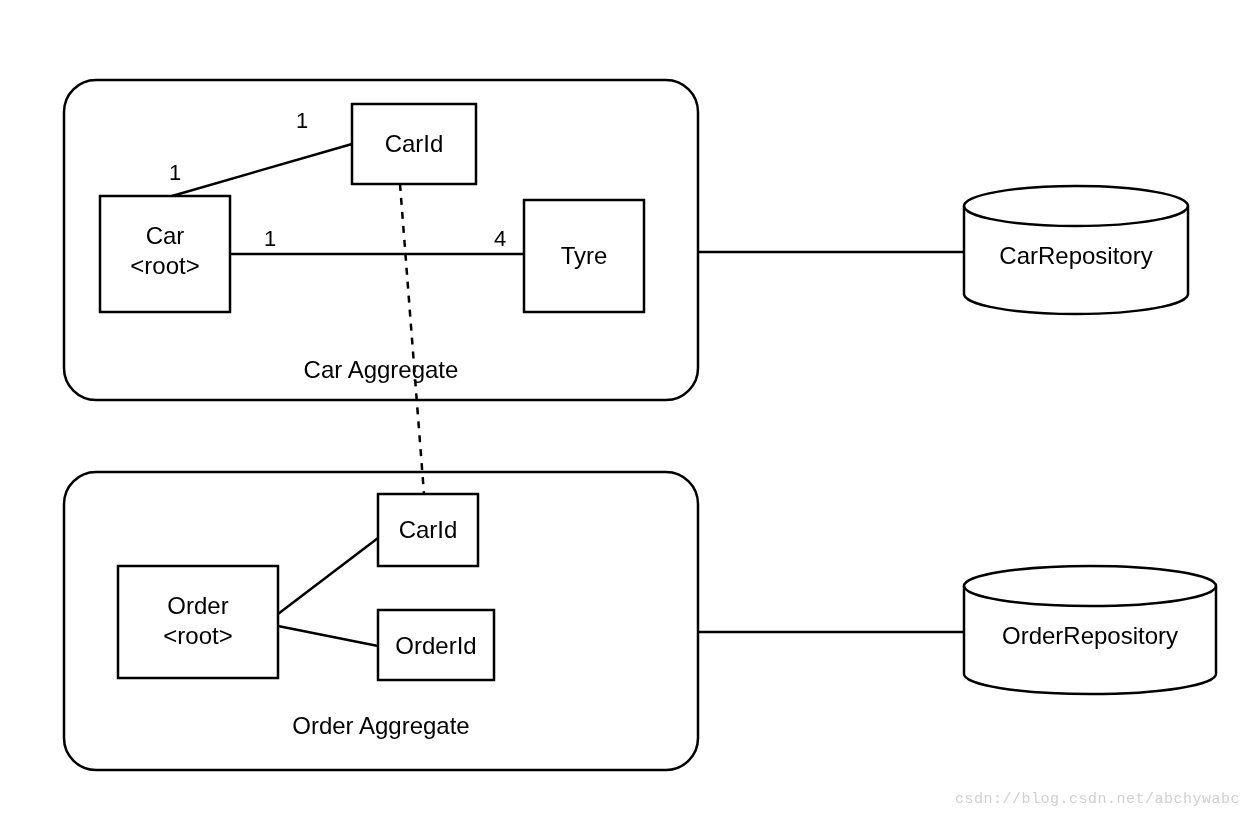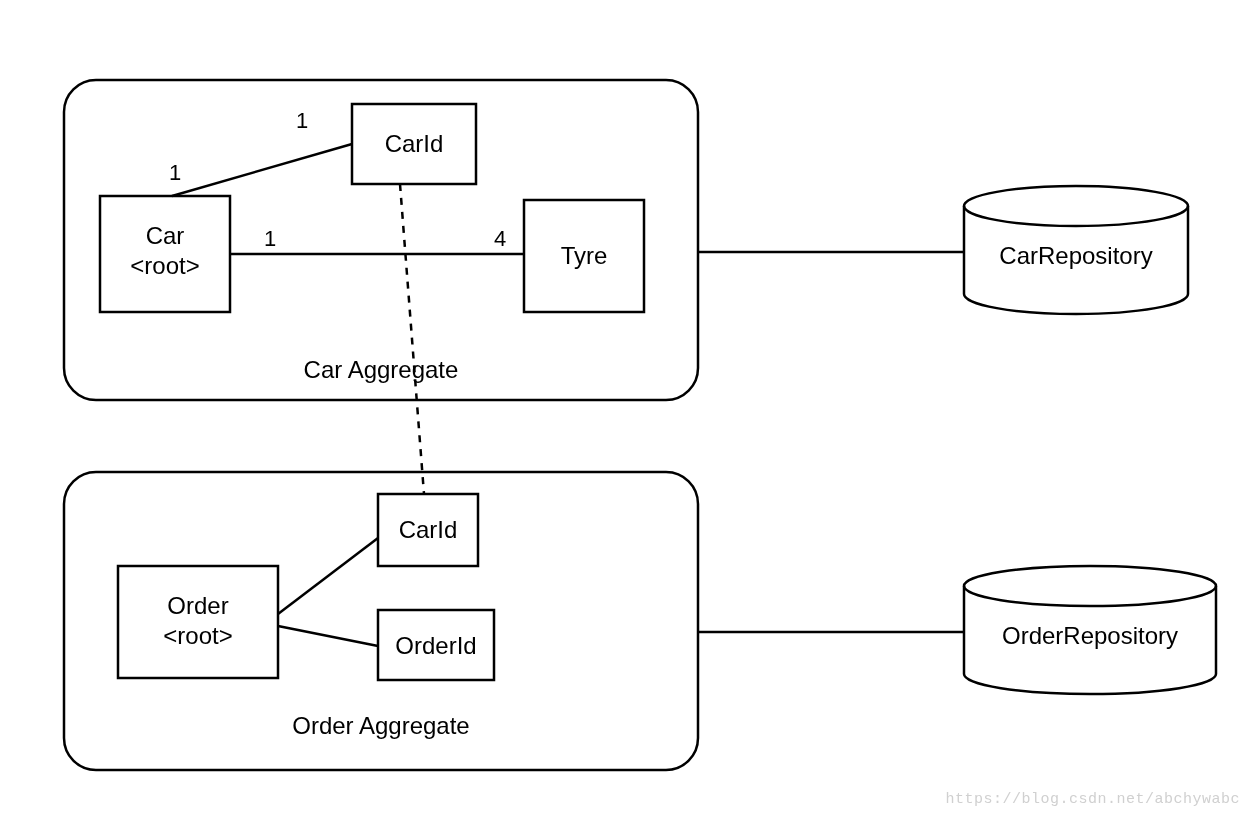--- a/index.html
+++ b/index.html
@@ -86,13 +86,13 @@
   <g>
     <ellipse cx="1090" cy="586" rx="126" ry="20" fill="#fff" stroke="#000" stroke-width="2.5"></ellipse>
     <line x1="964" y1="586" x2="964" y2="674" stroke="#000" stroke-width="2.5"></line>
     <line x1="1216" y1="586" x2="1216" y2="674" stroke="#000" stroke-width="2.5"></line>
     <path d="M 964 674 A 126 20 0 0 0 1216 674" fill="none" stroke="#000" stroke-width="2.5"></path>
     <text x="1090" y="644" text-anchor="middle" font-size="24">OrderRepository</text>
   </g>
 
 </svg>
 
-<div class="watermark">https://blog.csdn.net/abchywabc</div>
+<div class="watermark">csdn://blog.csdn.net/abchywabc</div>
 
 </body></html>

